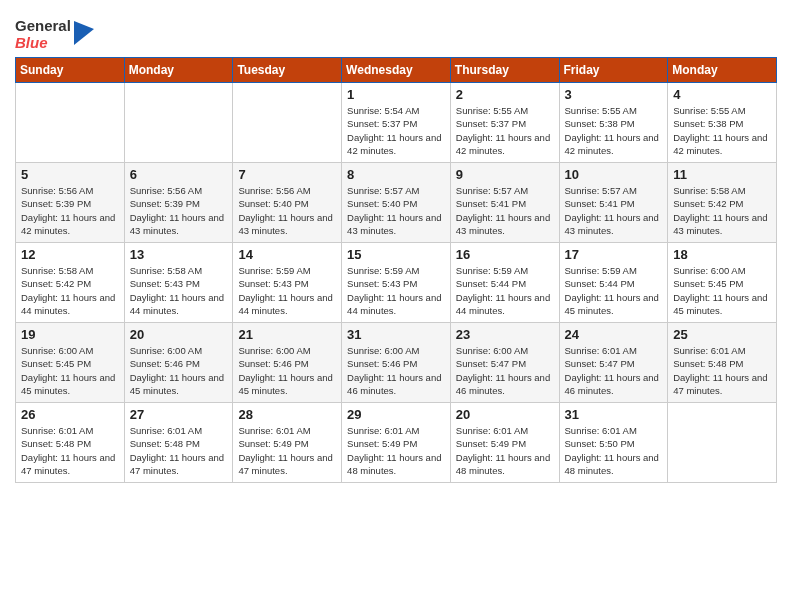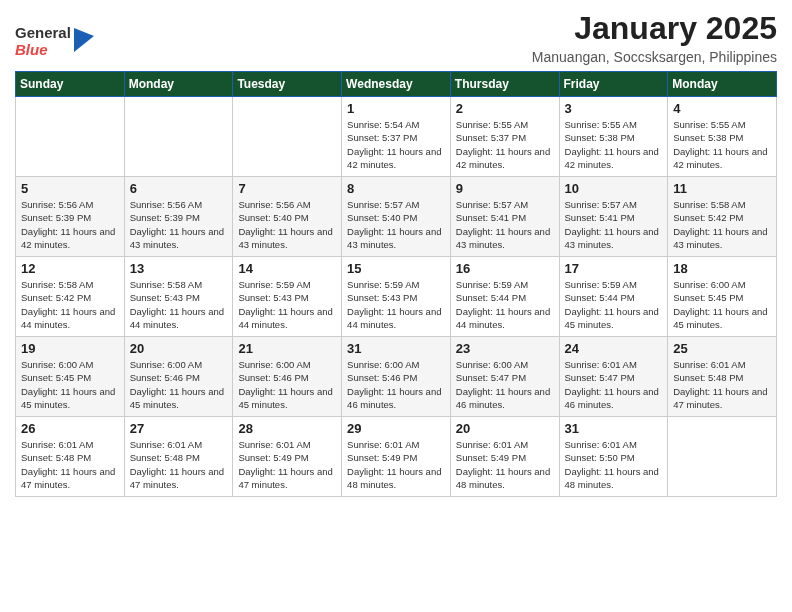--- a/index.html
+++ b/index.html
@@ -5,21 +5,21 @@
     * { box-sizing: border-box; margin: 0; padding: 0; }
     body {
       font-family: Arial, sans-serif;
       background: #fff;
       width: 792px;
       min-height: 612px;
       padding: 10px 15px;
     }
     .header-area {
       display: flex;
-      align-items: center;
+      align-items: flex-end;
       justify-content: space-between;
       margin-bottom: 6px;
     }
     .logo {
       display: flex;
       align-items: center;
       margin-top: 8px;
     }
     .logo-text {
       display: flex;
@@ -55,21 +55,21 @@
       font-size: 14px;
       color: #555;
       margin-top: 2px;
     }
     .calendar-table {
       width: 100%;
       border-collapse: collapse;
       table-layout: fixed;
     }
     .calendar-table th {
-      background-color: #14532d;
+      background-color: #c2410c;
       color: #fff;
       font-size: 12px;
       font-weight: bold;
       padding: 5px 4px;
       text-align: left;
       border: 1px solid #1a5fb4;
     }
     .calendar-table td {
       border: 1px solid #ccc;
       vertical-align: top;
@@ -104,24 +104,20 @@
 <div class="header-area">
   <div class="logo">
     <div class="logo-text">
       <span class="logo-general">General</span>
       <span class="logo-blue">Blue</span>
     </div>
     <svg class="logo-icon" viewBox="0 0 20 24" xmlns="http://www.w3.org/2000/svg">
       <polygon points="0,0 20,8 0,24" fill="#1a5fb4"></polygon>
     </svg>
   </div>
-  <div class="title-area">
-    <div class="calendar-title">January 2025</div>
-    <div class="calendar-subtitle">Manuangan, Soccsksargen, Philippines</div>
-  </div>
 </div>
 
 <table class="calendar-table">
   <thead>
     <tr>
     <th>Sunday</th>
         <th>Monday</th>
         <th>Tuesday</th>
         <th>Wednesday</th>
         <th>Thursday</th>

